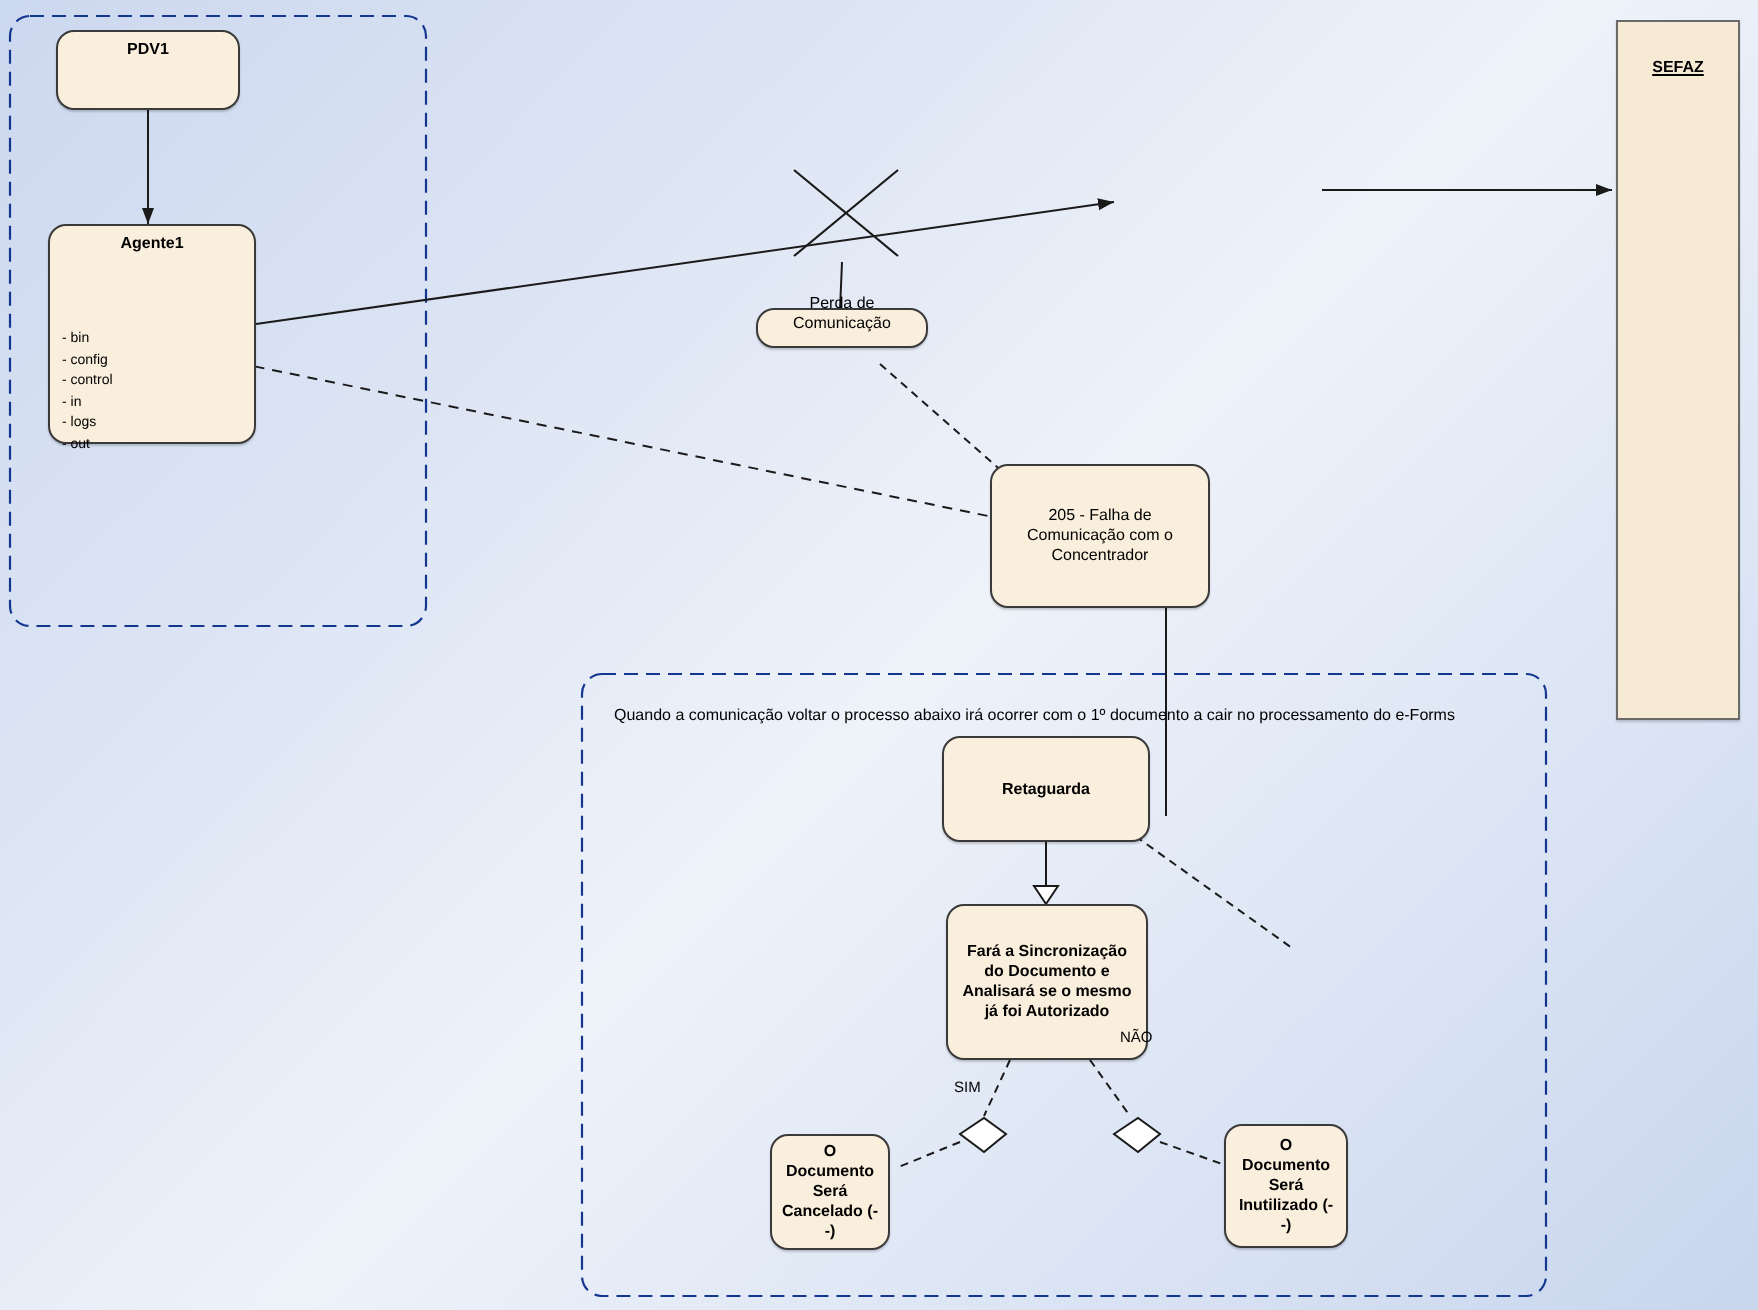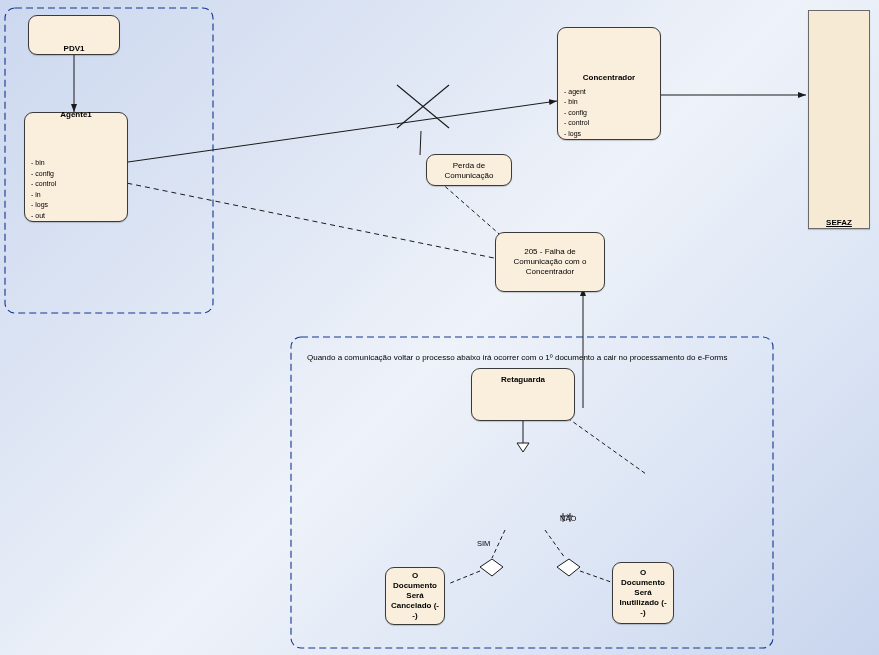--- a/index.html
+++ b/index.html
@@ -32,21 +32,21 @@
     box-sizing: border-box;
     background: #faefdc;
     border: 1px solid #3a3a3a;
     border-radius: 9px;
     font-size: 8px;
     color: #000;
     text-align: center;
     display: flex;
     flex-direction: column;
     align-items: center;
-    justify-content: flex-end;
+    justify-content: flex-start;
     line-height: 1.25;
     box-shadow: 0 1px 1px rgba(0,0,0,0.18);
   }
   .node.sharp {
     border-radius: 0;
   }
   .node-title {
     font-size: 8px;
     font-weight: bold;
     padding-top: 4px;
@@ -154,47 +154,40 @@
     <div class="node-body">
       <div>- bin</div>
       <div>- config</div>
       <div>- control</div>
       <div>- in</div>
       <div>- logs</div>
       <div>- out</div>
     </div>
   </div>
 
-  <div class="node" style="left:557px; top:27px; width:104px; height:113px; align-items:flex-start;">
-    <div class="node-title">Concentrador</div>
-    <div class="node-body">
-      <div>- agent</div>
-      <div>- bin</div>
-      <div>- config</div>
-      <div>- control</div>
-      <div>- logs</div>
-    </div>
-  </div>
 
-  <div class="node sharp" style="left:808px; top:10px; width:62px; height:219px; background:#f6ead5; border-color:#6a6a6a;">
+  <div class="node sharp" style="left:808px; top:10px; width:62px; height:350px; background:#f6ead5; border-color:#6a6a6a;">
     <div class="sefaz-label">SEFAZ</div>
   </div>
 
-  <div class="node" style="left:378px; top:154px; width:86px; height:32px; justify-content:flex-start;margin-left:48px;">
+  <div class="node" style="left:378px; top:154px; width:86px; height:20px; justify-content:flex-end;">
     <div class="node-center">Perda de Comunicação</div>
   </div>
 
-  <div class="node" style="left:495px; top:232px; width:110px; height:60px; justify-content:center;">
+  <div class="node" style="left:495px; top:232px; width:110px; height:72px; justify-content:center;">
     <div class="node-center">205 - Falha de Comunicação com o Concentrador</div>
   </div>
 
-  <div class="node" style="left:471px; top:368px; width:104px; height:53px; justify-content:flex-start;">
+  <div class="node" style="left:471px; top:368px; width:104px; height:53px; justify-content:center;">
     <div class="node-center bold">Retaguarda</div>
   </div>
 
+  <div class="node" style="left:473px; top:452px; width:101px; height:78px; justify-content:center;">
+    <div class="node-center bold">Fará a Sincronização do Documento e Analisará se o mesmo já foi Autorizado</div>
+  </div>
 
 
   <div class="node" style="left:612px; top:562px; width:62px; height:62px; justify-content:center;">
     <div class="node-center bold">O Documento Será Inutilizado (--)</div>
   </div>
 
   <div class="node" style="left:385px; top:567px; width:60px; height:58px; justify-content:center;">
     <div class="node-center bold">O Documento Será Cancelado (--)</div>
   </div>
 

